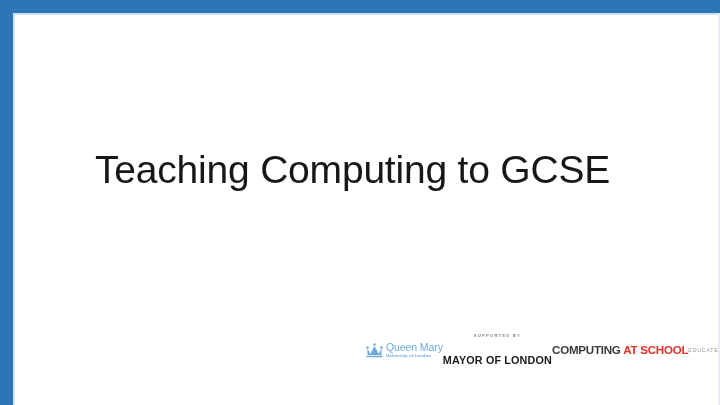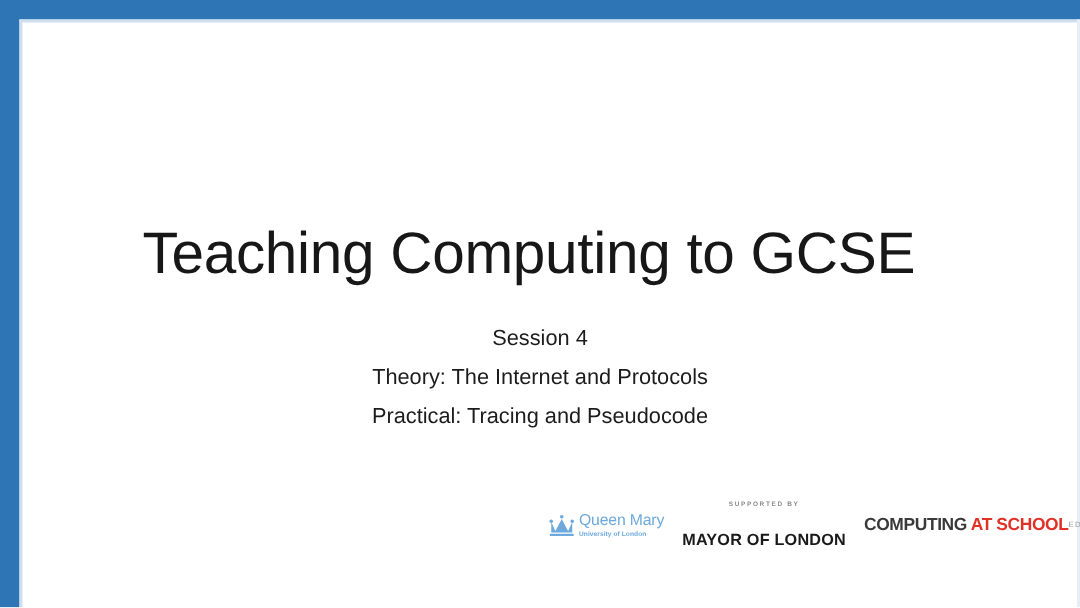--- a/index.html
+++ b/index.html
@@ -97,21 +97,20 @@
   
   .logo-strip {
     position: absolute;
     left: 366px;
     top: 327px;
     width: 340px;
     height: 46px;
     display: flex;
     align-items: center;
     justify-content: space-between;
-    gap: 12px;
   }
 
   
   .logo-qm {
     display: flex;
     align-items: center;
     gap: 3px;
   }
   .qm-crown {
     width: 17px;
@@ -243,25 +242,20 @@
 <div id="slide">
 
   <div class="frame-top"></div>
   <div class="frame-left"></div>
   <div class="frame-inner-edge-h"></div>
   <div class="frame-inner-edge-v"></div>
   <div class="frame-right-edge"></div>
 
   <div class="title">Teaching Computing to GCSE</div>
 
-  <div class="subtitle-block">
-    <div class="subtitle-line">Session 4</div>
-    <div class="subtitle-line">Theory: The Internet and Protocols</div>
-    <div class="subtitle-line">Practical: Tracing and Pseudocode</div>
-  </div>
 
   <div class="logo-strip">
 
     <div class="logo-qm">
       <svg class="qm-crown" viewBox="0 0 34 30">
         <circle cx="17" cy="3" r="2.4" fill="#6DA9DC"></circle>
         <circle cx="3" cy="9" r="2.4" fill="#6DA9DC"></circle>
         <circle cx="31" cy="9" r="2.4" fill="#6DA9DC"></circle>
         <path d="M3 10 L8.5 22 L17 6 L25.5 22 L31 10 L31 24 L3 24 Z" fill="#6DA9DC"></path>
         <rect x="1" y="25.5" width="32" height="3.2" rx="1.2" fill="#6DA9DC"></rect>

